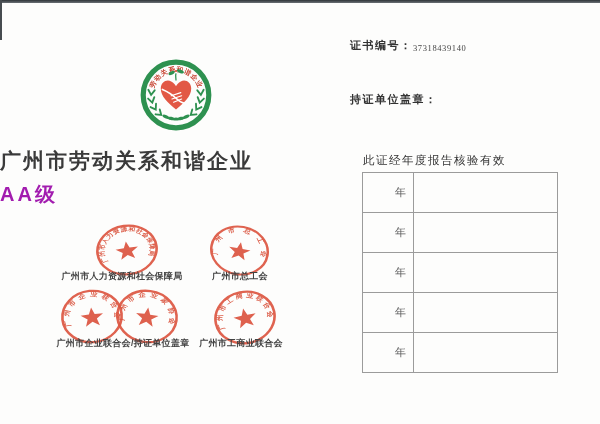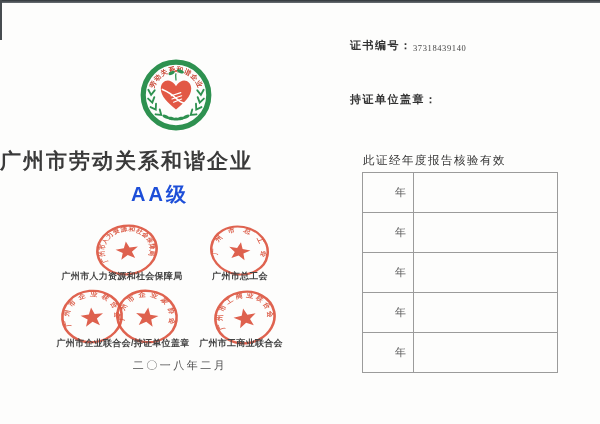--- a/index.html
+++ b/index.html
@@ -21,22 +21,22 @@
     font-family:"Liberation Sans",sans-serif;}
   .emblem-green{fill:#2e9150;}
   .emblem-chev{fill:none;stroke:#2e9150;stroke-width:2.3px;stroke-linecap:round;}
   .heart{fill:#e25845;}
   .hand-lines{stroke:#ffffff;fill:none;stroke-linecap:round;}
   .sprout{stroke:#2e9150;stroke-width:1.6px;fill:none;}
   .bud{fill:#d94f3d;}
 
   .title1{position:absolute;left:0;top:147px;width:320px;text-align:left;
     font-size:21px;font-weight:bold;letter-spacing:2px;color:#3a3a3a;}
-  .title2{position:absolute;left:0;top:181px;width:320px;text-align:center;
-    font-size:20px;font-weight:bold;letter-spacing:3px;color:#1d4ed8;}
+  .title2{position:absolute;left:0;top:181px;width:320px;text-align:left;
+    font-size:20px;font-weight:bold;letter-spacing:3px;color:#a21caf;}
 
   .seal{position:absolute;opacity:0.92;}
   .seal-ring{fill:none;stroke:#dd5742;stroke-width:4px;}
   .seal-star{fill:#dc5440;}
   .seal-text{fill:#d9503a;font-weight:bold;font-family:"Liberation Sans",sans-serif;}
   .s1{left:94px;top:223px;width:66px;height:54px;transform:rotate(-8deg);}
   .s2{left:208px;top:224px;width:63px;height:53px;transform:rotate(10deg);}
   .s3{left:59px;top:288px;width:66px;height:57px;transform:rotate(-6deg);z-index:1;}
   .s4{left:114px;top:288px;width:66px;height:57px;transform:rotate(8deg);z-index:2;}
   .s5{left:212px;top:289px;width:66px;height:57px;transform:rotate(-12deg);}
@@ -179,21 +179,20 @@
       <text class="seal-text" text-anchor="middle" style="font-size:11px;letter-spacing:4px">
         <textPath href="#sarc5" startOffset="50%">广州市工商业联合会</textPath>
       </text>
     </svg>
 
     <div class="seal-label lb1">广州市人力资源和社会保障局</div>
     <div class="seal-label lb2">广州市总工会</div>
     <div class="seal-label lb3">广州市企业联合会/持证单位盖章</div>
     <div class="seal-label lb4">广州市工商业联合会</div>
 
-    <div class="issue-date">二〇一八年二月</div>
   </div>
 
   <div class="right-page">
     <div class="fld-label cert-no-label">证书编号：</div>
     <div class="cert-no-value">37318439140</div>
 
     <div class="fld-label stamp-label">持证单位盖章：</div>
 
     <div class="verify-heading">此证经年度报告核验有效</div>
 

